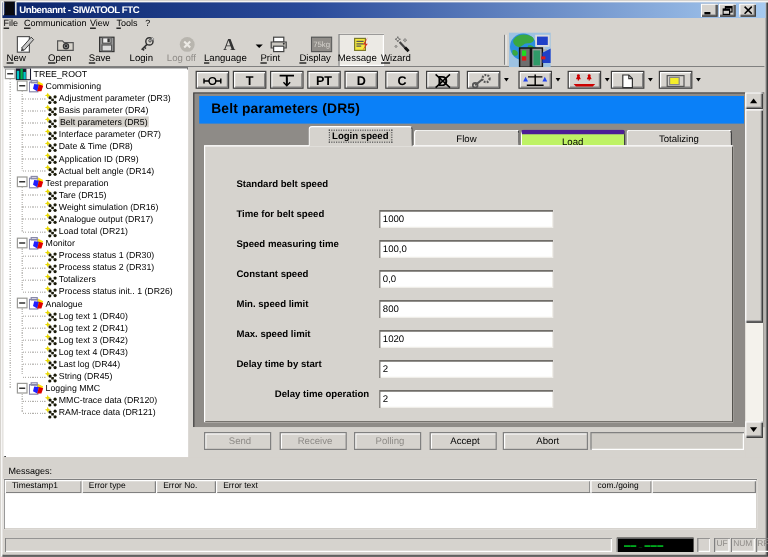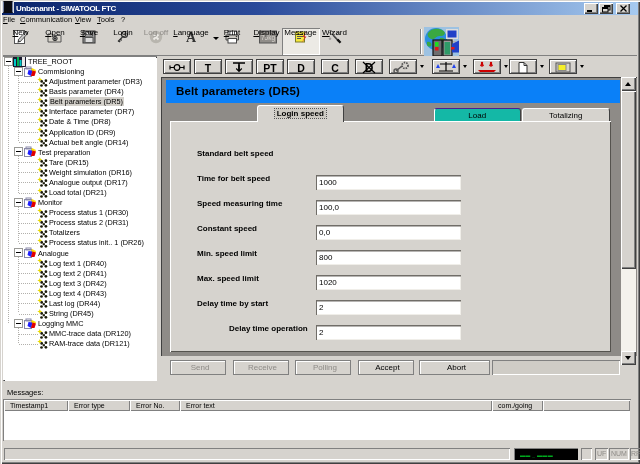--- a/index.html
+++ b/index.html
@@ -2,21 +2,21 @@
 <html><head>
 <meta charset="utf-8">
 <style>
 * { margin:0; padding:0; box-sizing:border-box; -webkit-font-smoothing:antialiased; }
 html,body { width:640px; height:464px; overflow:hidden; }
 body { font-family:"Liberation Sans", sans-serif; font-size:8px; background:#d6d3ce; position:relative; }
 .abs { position:absolute; }
 .sunken { box-shadow: inset 1px 1px 0 #808080, inset -1px -1px 0 #ffffff; }
 .raised { box-shadow: inset 1px 1px 0 #ffffff, inset -1px -1px 0 #404040, inset -2px -2px 0 #808080; }
 .capbtn { background:#d6d3ce; box-shadow: inset 1px 1px 0 #ffffff, inset -1px -1px 0 #404040, inset -2px -2px 0 #808080; }
-.tb-label { position:absolute; width:100%; text-align:center; bottom:18px; font-size:8px; color:#000; }
+.tb-label { position:absolute; width:100%; text-align:left; bottom:2px; font-size:8px; color:#000; }
 .u { text-decoration:underline; }
 </style>
 </head>
 <body>
 
 <div class="abs" style="left:0;top:0;width:640px;height:464px; box-shadow: inset 1px 1px 0 #d6d3ce, inset 2px 2px 0 #ffffff, inset -1px -1px 0 #404040, inset -2px -2px 0 #808080; background:#d6d3ce;"></div>
 
 <div class="abs" style="left:2px;top:2px;width:636px;height:13px; background:linear-gradient(90deg,#0a246a 0%,#2a4a9a 40%,#a6caf0 100%);">
   <svg class="abs" style="left:0px;top:-1px;" width="12" height="12" viewBox="0 0 12 12">
     <rect x="0" y="0" width="1.5" height="12" fill="#dcdcdc"></rect>
@@ -570,21 +570,22 @@
   </div>
 
 <div class="abs" style="left:161px;top:77px;width:476px;height:279px;background:#8e8b87;box-shadow:inset 1px 1px 0 #404040;"></div>
 
 <div class="abs" style="left:166px;top:80px;width:454px;height:23px;background:#0a80f8;">
   <div class="abs" style="left:10px;top:4.5px;font-size:11.5px;letter-spacing:0.15px;font-weight:bold;color:#000;">Belt parameters (DR5)</div>
 </div>
 
 <div id="tabs" class="abs" style="left:161px;top:103px;width:476px;height:19px;">
     <div class="abs" style="left:95.5px;top:2px;width:87.5px;height:17px;background:#d6d3ce;border-top:1px solid #fff;border-left:1px solid #fff;border-right:1px solid #404040;border-radius:3px 3px 0 0;text-align:center;z-index:3;"><span style="position:relative;top:3px;font-size:8px;font-weight:bold;background:#ccc9c2;outline:1px dotted #555;padding:0 2px;">Login speed</span></div>
-    <div class="abs" style="left:272.5px;top:5px;width:87.5px;height:14px;background:#14b8a6;border-top:1px solid #4c1d95;border-left:1px solid #fff;border-right:1px solid #404040;border-radius:3px 3px 0 0;text-align:center;"><span style="position:relative;top:2px;font-size:8px;">Load</span></div>
+    <div class="abs" style="left:184px;top:5px;width:87.5px;height:14px;background:#d6d3ce;border-top:1px solid #fff;border-left:1px solid #fff;border-right:1px solid #404040;border-radius:3px 3px 0 0;text-align:center;"><span style="position:relative;top:2px;font-size:8px;">Flow</span></div>
+    <div class="abs" style="left:272.5px;top:5px;width:87.5px;height:14px;background:#bef264;border-top:4px solid #4c1d95;border-left:1px solid #fff;border-right:1px solid #404040;border-radius:3px 3px 0 0;text-align:center;"><span style="position:relative;top:2px;font-size:8px;">Load</span></div>
     <div class="abs" style="left:361px;top:5px;width:87.5px;height:14px;background:#d6d3ce;border-top:1px solid #fff;border-left:1px solid #fff;border-right:1px solid #404040;border-radius:3px 3px 0 0;text-align:center;"><span style="position:relative;top:2px;font-size:8px;">Totalizing</span></div>
   </div>
 
 <div class="abs" id="page" style="left:170px;top:121px;width:441px;height:231px;background:#d6d3ce;box-shadow:inset 1px 1px 0 #ffffff, inset -1px -1px 0 #55534e;">
     <div class="abs" style="left:27px;top:28px;font-weight:bold;font-size:8px;">Standard belt speed</div>
     <div class="abs" style="left:27px;top:53px;font-weight:bold;font-size:8px;">Time for belt speed</div>
     <div class="abs" style="left:146px;top:54px;width:145px;height:15px;background:#fff;box-shadow:inset 1px 1.5px 0 #706d68, inset -1px -1px 0 #f0eee9;">
       <div style="margin:3px 0 0 3px;font-size:8px;">1000</div>
     </div>
     <div class="abs" style="left:27px;top:78px;font-weight:bold;font-size:8px;text-align:center;">Speed measuring time</div>

